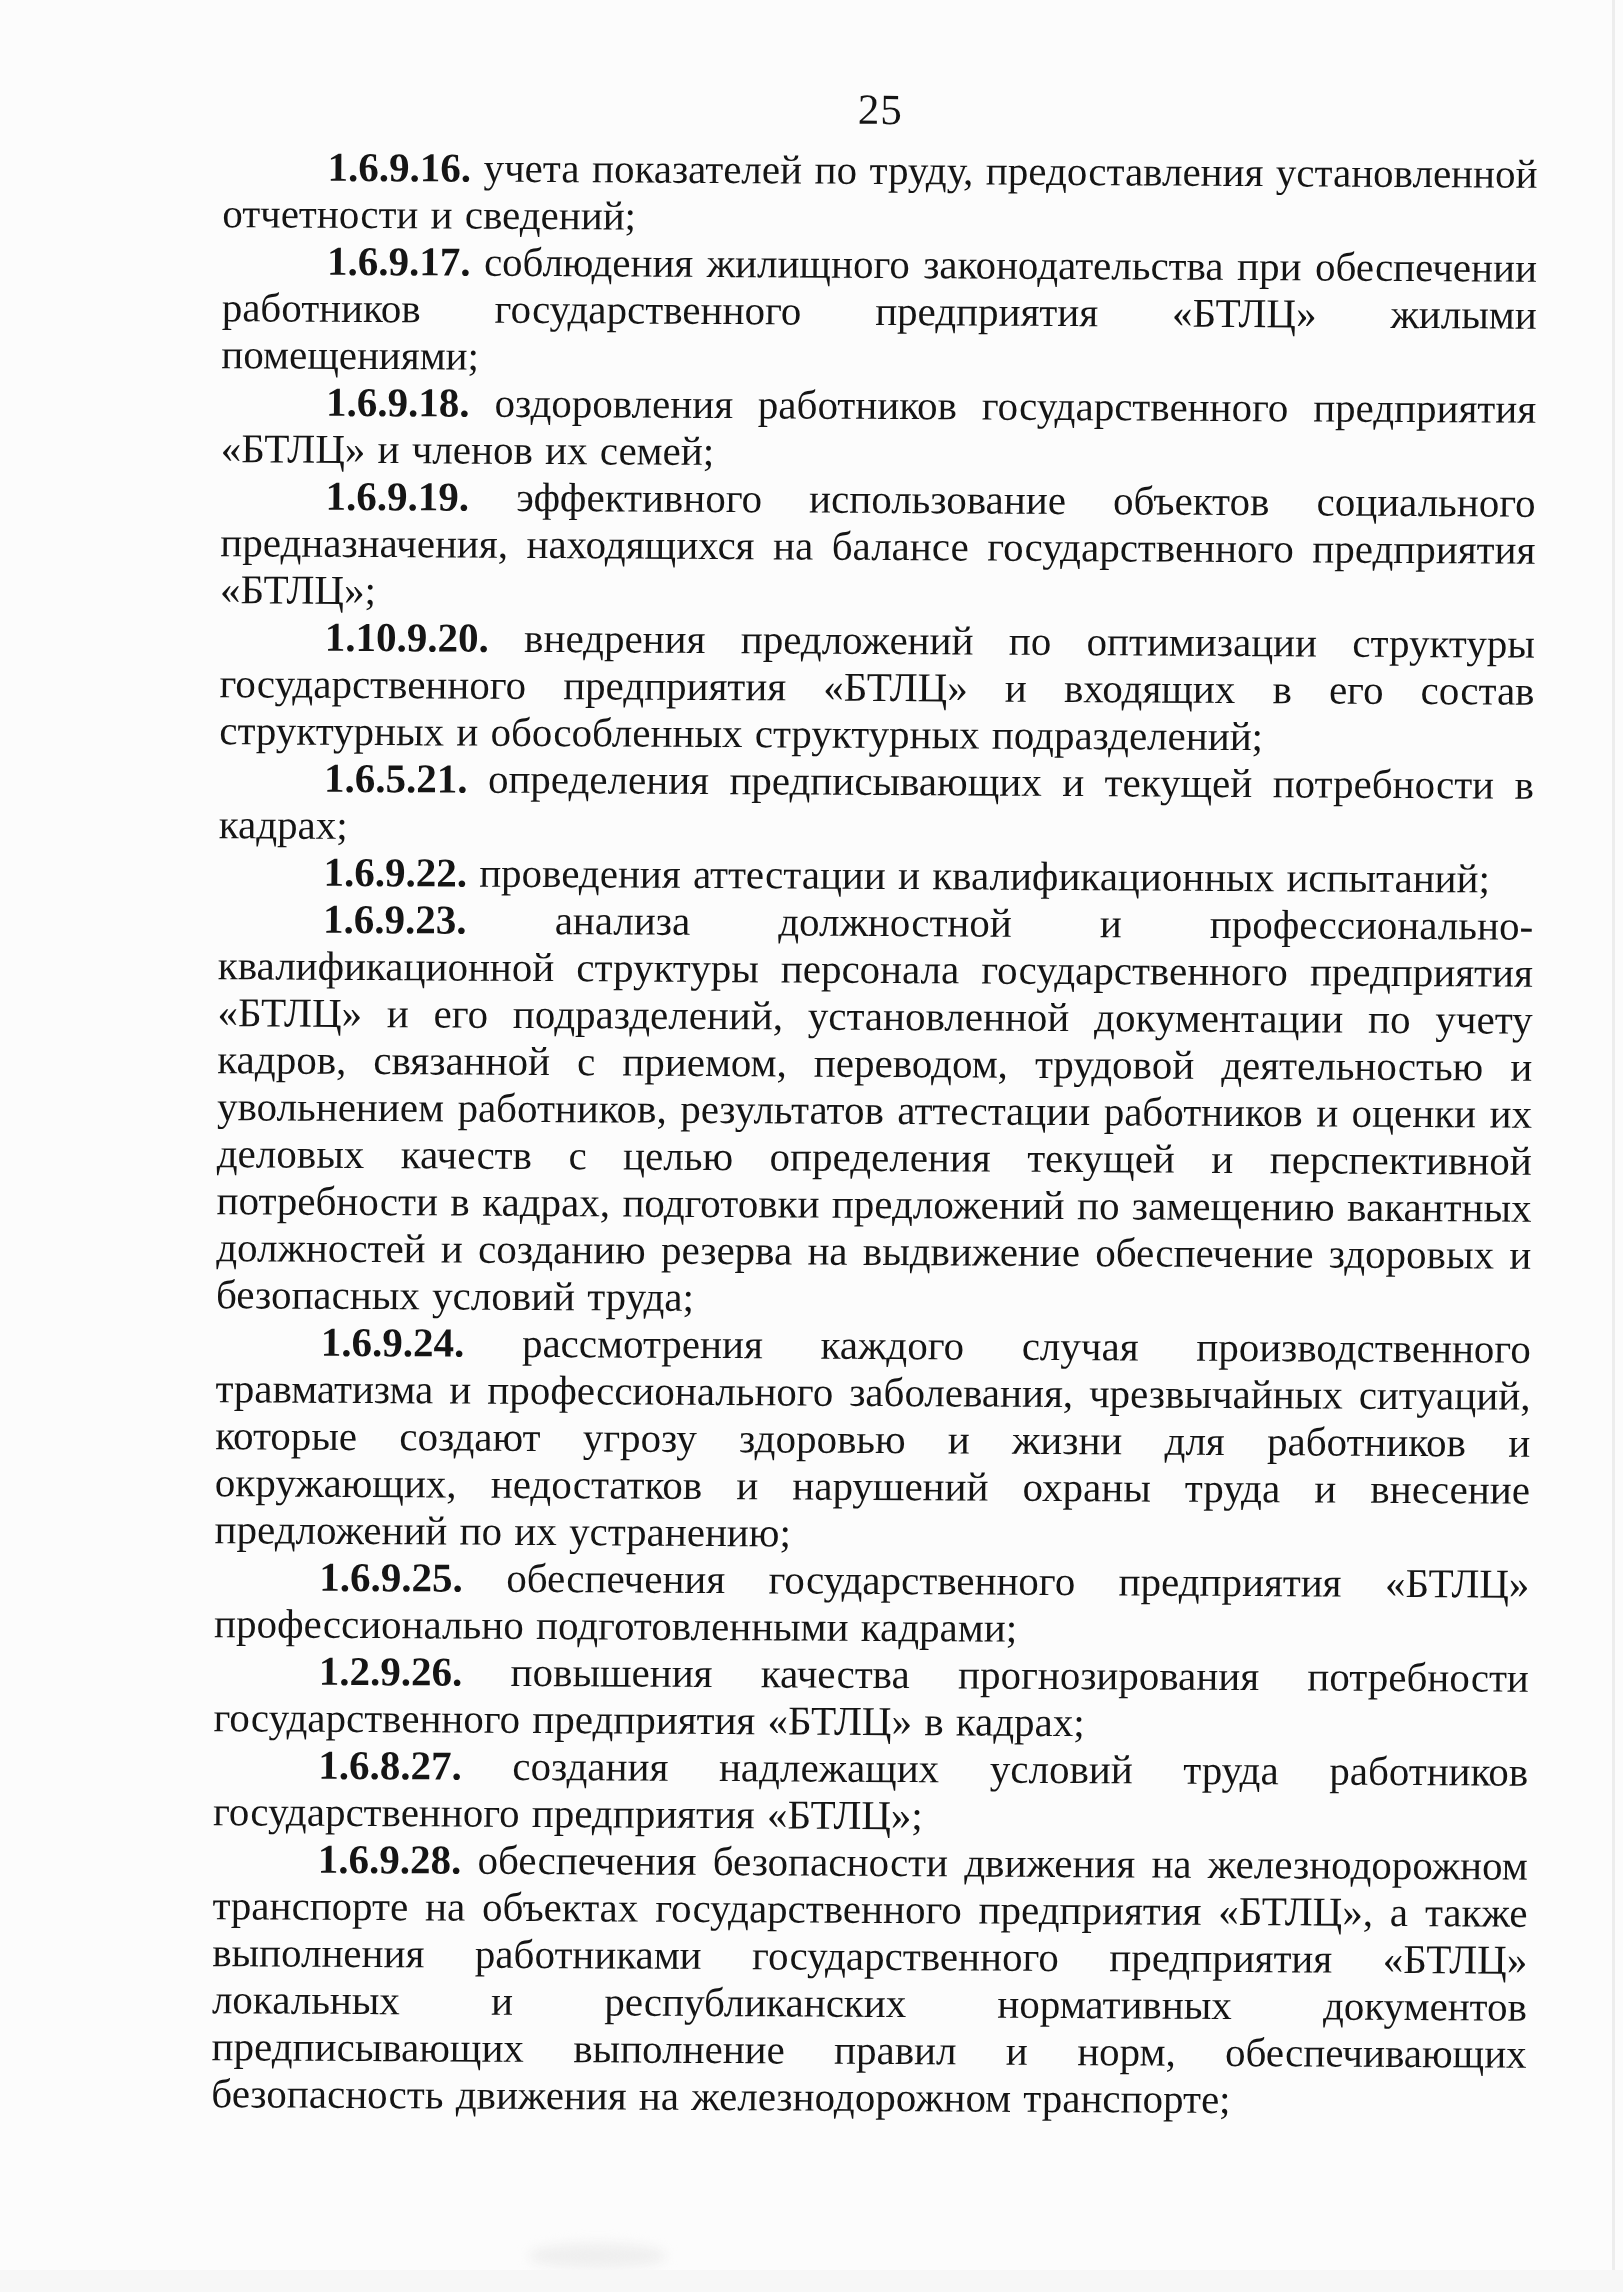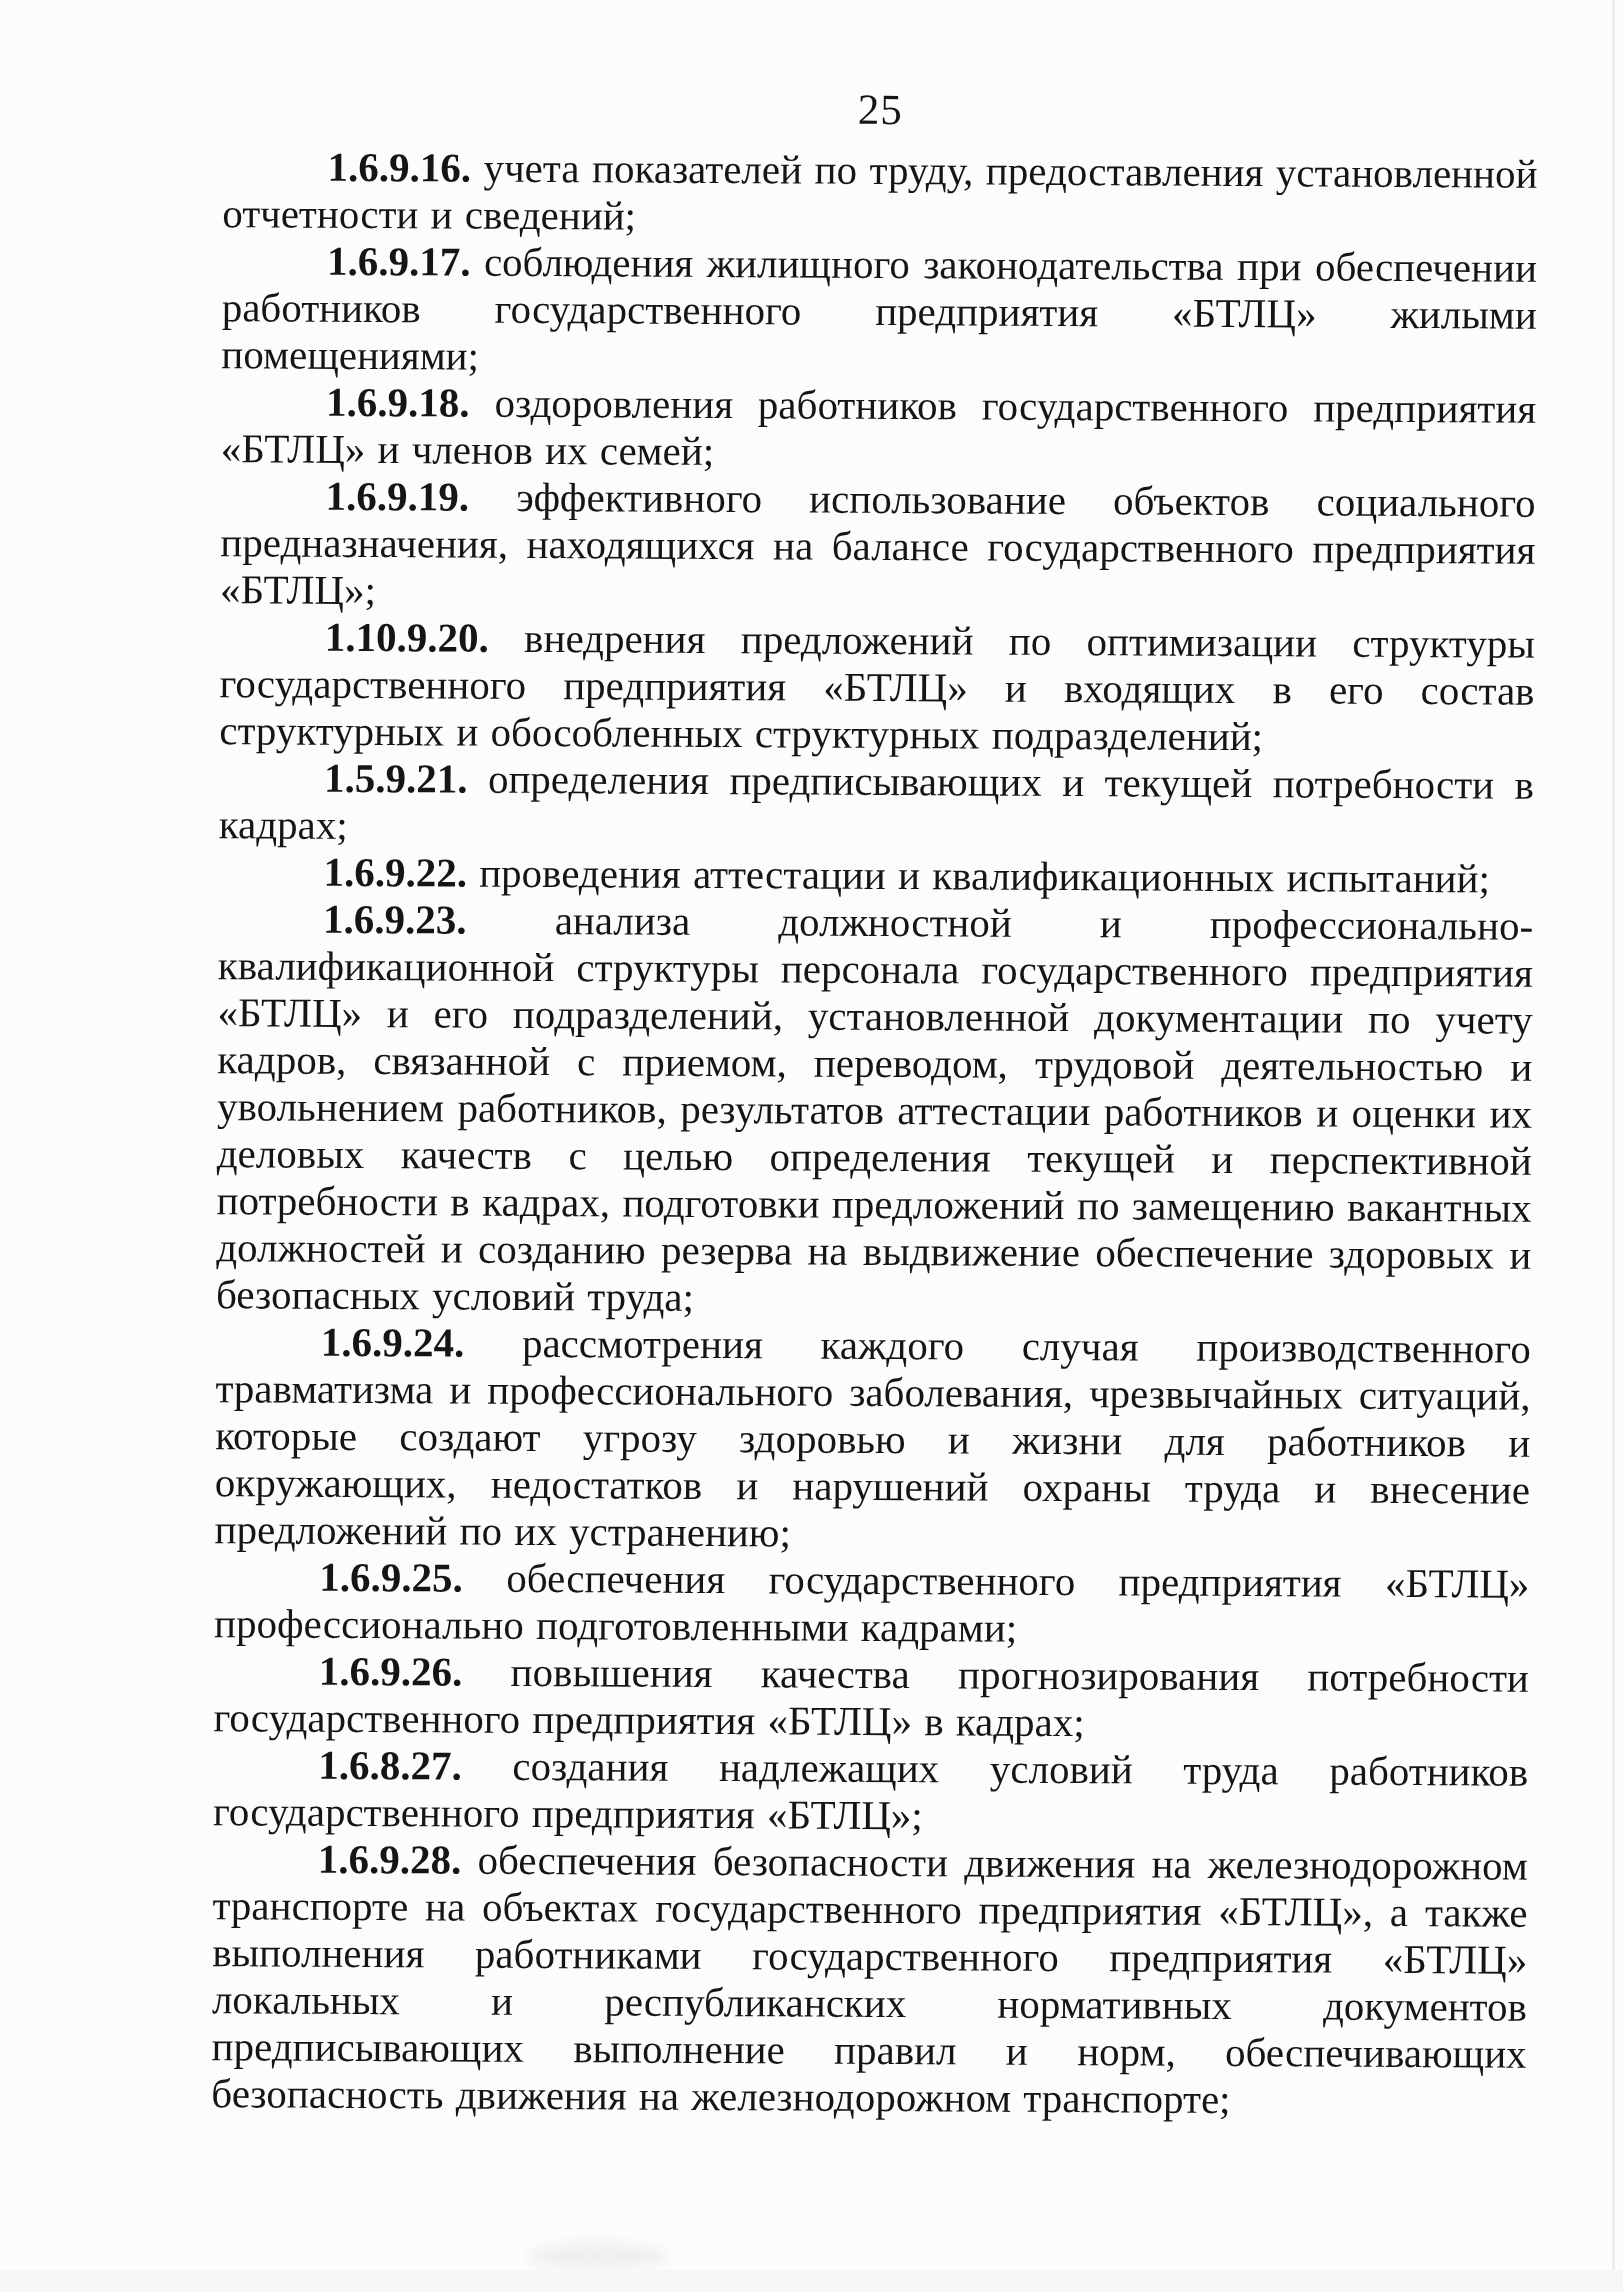--- a/index.html
+++ b/index.html
@@ -76,26 +76,26 @@
 
 <div class="page">
   <div class="sheet-content">
     <div class="page-number">25</div>
     <div id="clauses">
         <p class="clause"><span class="clause-num">1.6.9.16.</span><span class="clause-text"> учета показателей по труду, предоставления установленной отчетности и сведений;</span></p>
         <p class="clause"><span class="clause-num">1.6.9.17.</span><span class="clause-text"> соблюдения жилищного законодательства при обеспечении работников государственного предприятия «БТЛЦ» жилыми помещениями;</span></p>
         <p class="clause"><span class="clause-num">1.6.9.18.</span><span class="clause-text"> оздоровления работников государственного предприятия «БТЛЦ» и членов их семей;</span></p>
         <p class="clause"><span class="clause-num">1.6.9.19.</span><span class="clause-text"> эффективного использование объектов социального предназначения, находящихся на балансе государственного предприятия «БТЛЦ»;</span></p>
         <p class="clause"><span class="clause-num">1.10.9.20.</span><span class="clause-text"> внедрения предложений по оптимизации структуры государственного предприятия «БТЛЦ» и входящих в его состав структурных и обособленных структурных подразделений;</span></p>
-        <p class="clause"><span class="clause-num">1.5.9.21.</span><span class="clause-text"> определения предписывающих и текущей потребности в кадрах;</span></p>
+        <p class="clause"><span class="clause-num">1.6.5.21.</span><span class="clause-text"> определения предписывающих и текущей потребности в кадрах;</span></p>
         <p class="clause"><span class="clause-num">1.6.9.22.</span><span class="clause-text"> проведения аттестации и квалификационных испытаний;</span></p>
         <p class="clause"><span class="clause-num">1.6.9.23.</span><span class="clause-text"> анализа должностной и профессионально-квалификационной структуры персонала государственного предприятия «БТЛЦ» и его подразделений, установленной документации по учету кадров, связанной с приемом, переводом, трудовой деятельностью и увольнением работников, результатов аттестации работников и оценки их деловых качеств с целью определения текущей и перспективной потребности в кадрах, подготовки предложений по замещению вакантных должностей и созданию резерва на выдвижение обеспечение здоровых и безопасных условий труда;</span></p>
         <p class="clause"><span class="clause-num">1.6.9.24.</span><span class="clause-text"> рассмотрения каждого случая производственного травматизма и профессионального заболевания, чрезвычайных ситуаций, которые создают угрозу здоровью и жизни для работников и окружающих, недостатков и нарушений охраны труда и внесение предложений по их устранению;</span></p>
         <p class="clause"><span class="clause-num">1.6.9.25.</span><span class="clause-text"> обеспечения государственного предприятия «БТЛЦ» профессионально подготовленными кадрами;</span></p>
-        <p class="clause"><span class="clause-num">1.6.9.26.</span><span class="clause-text"> повышения качества прогнозирования потребности государственного предприятия «БТЛЦ» в кадрах;</span></p>
+        <p class="clause"><span class="clause-num">1.2.9.26.</span><span class="clause-text"> повышения качества прогнозирования потребности государственного предприятия «БТЛЦ» в кадрах;</span></p>
         <p class="clause"><span class="clause-num">1.6.8.27.</span><span class="clause-text"> создания надлежащих условий труда работников государственного предприятия «БТЛЦ»;</span></p>
         <p class="clause"><span class="clause-num">1.6.9.28.</span><span class="clause-text"> обеспечения безопасности движения на железнодорожном транспорте на объектах государственного предприятия «БТЛЦ», а также выполнения работниками государственного предприятия «БТЛЦ» локальных и республиканских нормативных документов предписывающих выполнение правил и норм, обеспечивающих безопасность движения на железнодорожном транспорте;</span></p>
       </div>
   </div>
   <div class="scan-edge-line"></div>
   <div class="scan-smudge"></div>
   <div class="scan-bottom-band"></div>
 </div>
 
 

